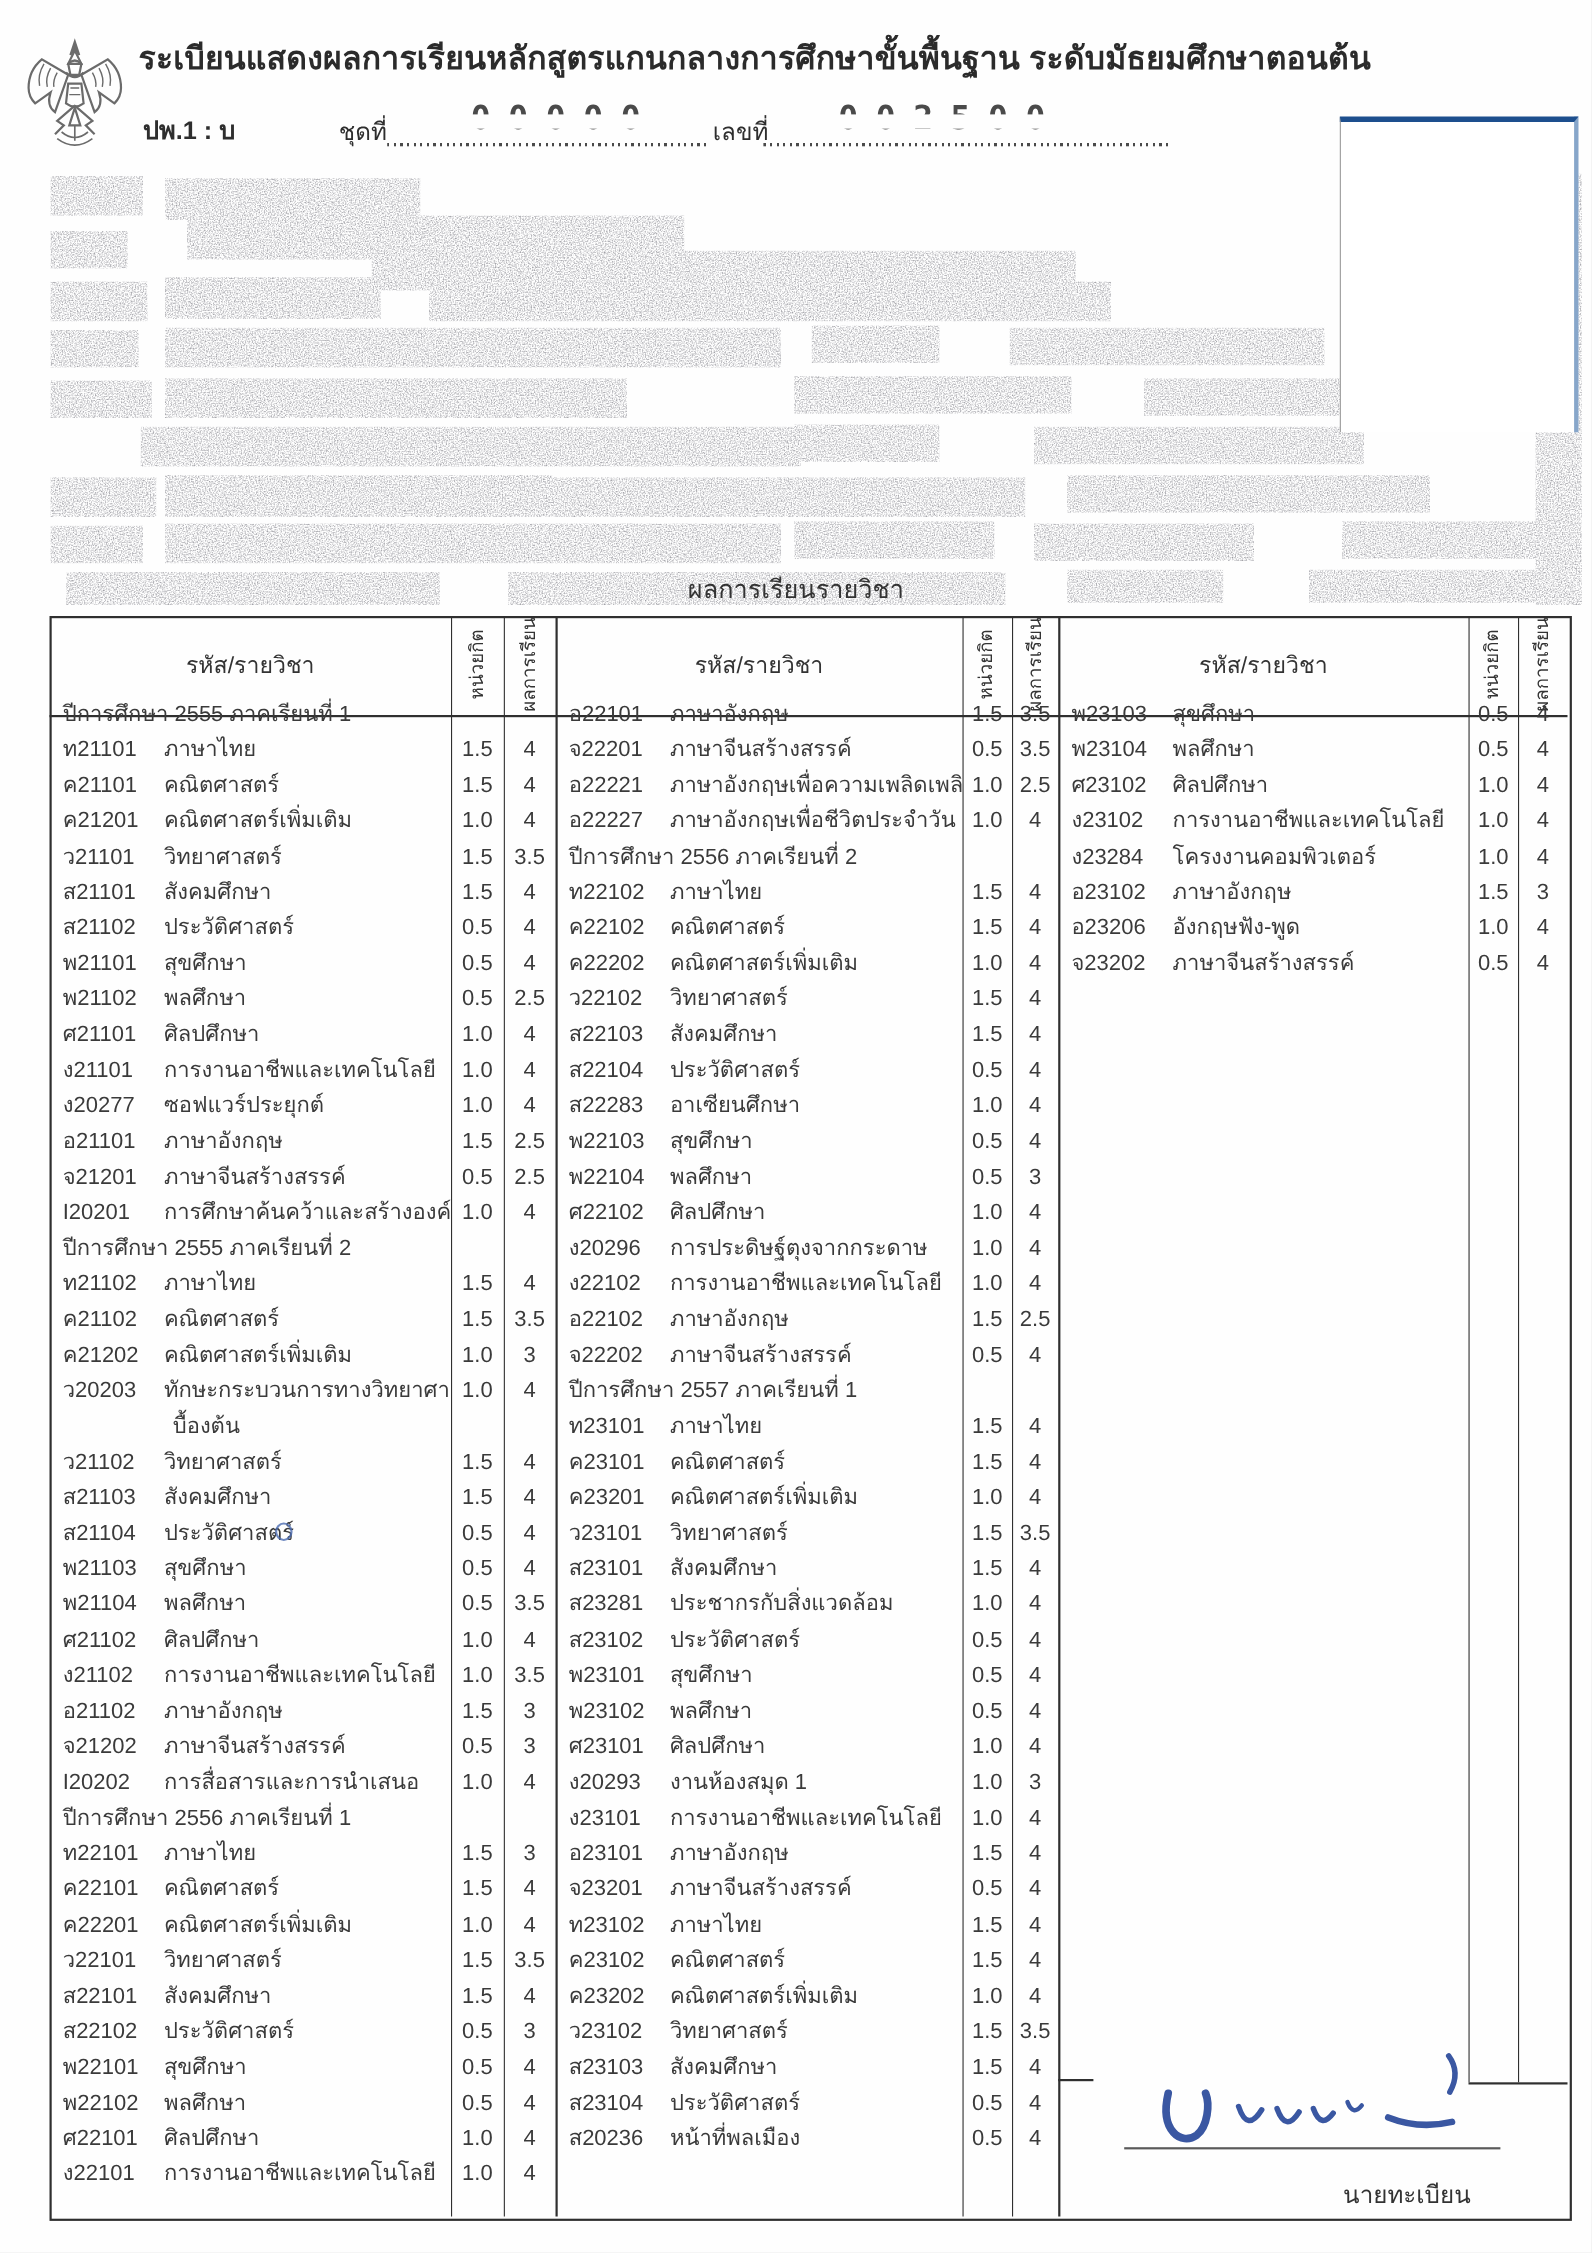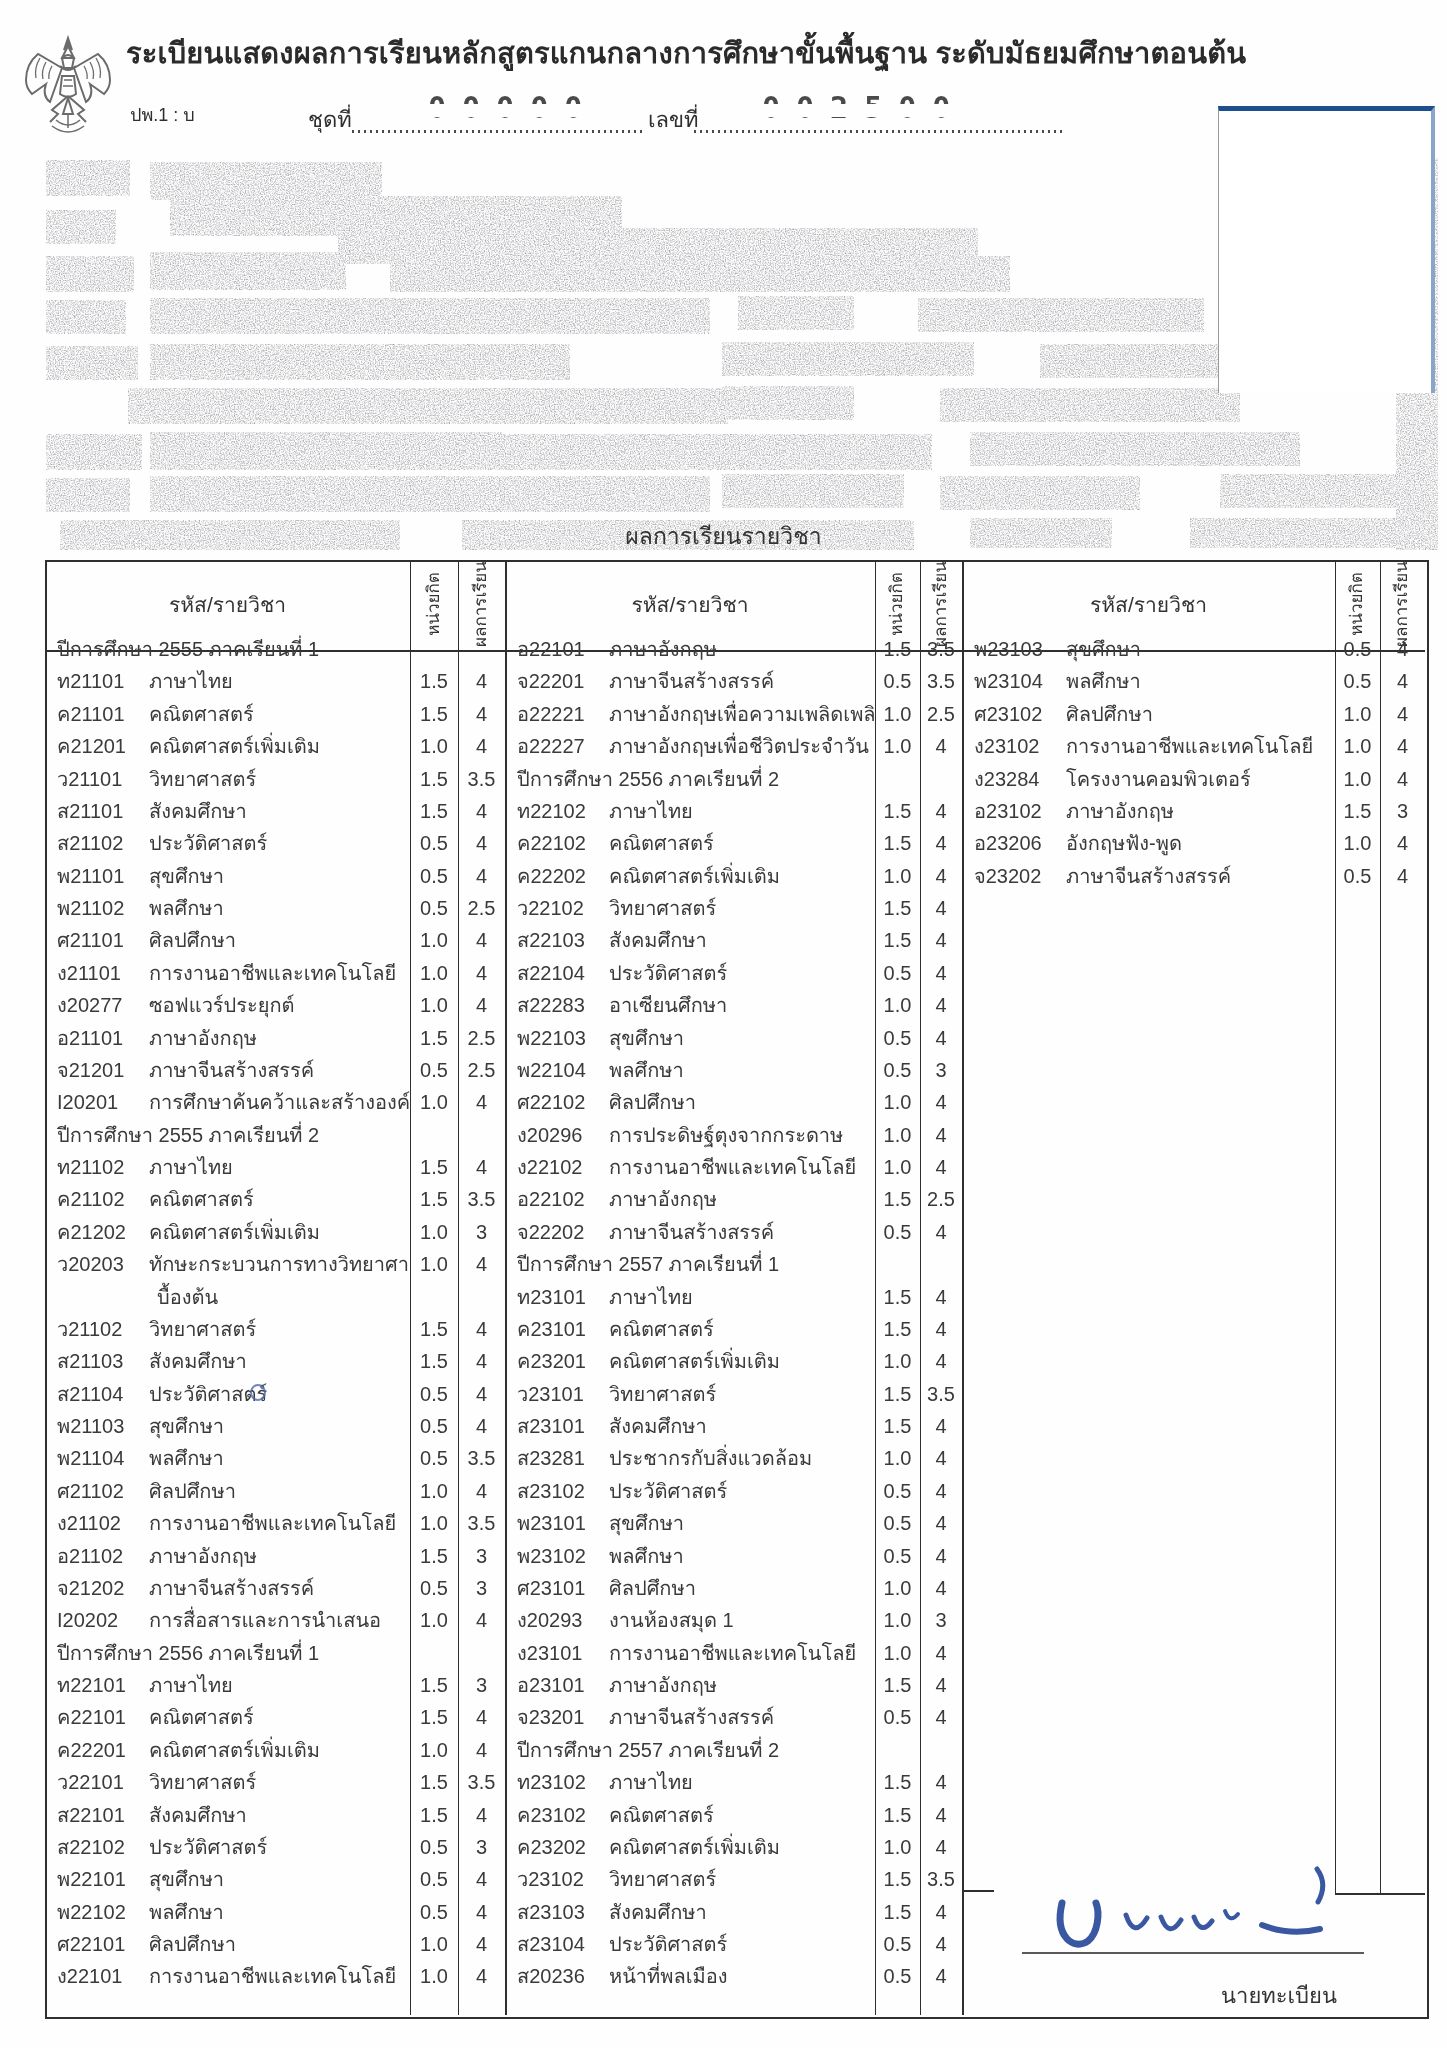--- a/index.html
+++ b/index.html
@@ -1,21 +1,21 @@
 <!DOCTYPE html>
 <html><head>
 <meta charset="utf-8">
 <style>
   html,body{margin:0;padding:0;background:#e8e8e8;}
   .page{position:relative;width:1447px;height:2048px;background:#fefefe;margin:0 auto;
         font-family:"Liberation Sans",sans-serif;color:#3a3a3a;overflow:hidden;}
   .abs{position:absolute;}
   
   .doc-title{left:126px;top:30px;width:1300px;font-size:29px;font-weight:700;color:#2b2b2b;letter-spacing:.2px;}
-  .form-code{left:130px;top:100px;font-size:18px;font-weight:400;color:#2e2e2e;}
+  .form-code{left:130px;top:100px;font-size:23px;font-weight:700;color:#2e2e2e;}
   .fl-label{font-size:22px;color:#2e2e2e;}
   .leader{height:3px;background:repeating-linear-gradient(90deg,#4a4a4a 0 2px,transparent 2px 6px);}
   .digits{font-size:30px;font-weight:700;color:#4a4a4a;letter-spacing:16px;font-family:"DejaVu Sans Mono","Liberation Mono",monospace;}
   .wipe{background:#fefefe;}
   
   .photo-box{left:1218px;top:106px;width:212px;height:282px;background:#fff;
              border-top:5px solid #1d4f8e;border-right:4px solid rgba(36,92,158,.55);
              border-left:1px solid #9a9a9a;z-index:5;}
   
   .tbl-title{left:0;top:518px;width:1447px;text-align:center;font-size:23px;color:#333;}
@@ -733,25 +733,20 @@
       </div>
       <div class="trow">
         <span class="cell-name">
           <span class="code">จ23201</span>
           <span class="nm">ภาษาจีนสร้างสรรค์</span>
         </span>
         <span class="cell-num cr">0.5</span>
         <span class="cell-num gr">4</span>
       </div>
       <div class="trow">
-        <span class="cell-name">ปีการศึกษา 2557  ภาคเรียนที่ 2</span>
-        <span class="cell-num cr"></span>
-        <span class="cell-num gr"></span>
-      </div>
-      <div class="trow">
         <span class="cell-name">
           <span class="code">ท23102</span>
           <span class="nm">ภาษาไทย</span>
         </span>
         <span class="cell-num cr">1.5</span>
         <span class="cell-num gr">4</span>
       </div>
       <div class="trow">
         <span class="cell-name">
           <span class="code">ค23102</span>

